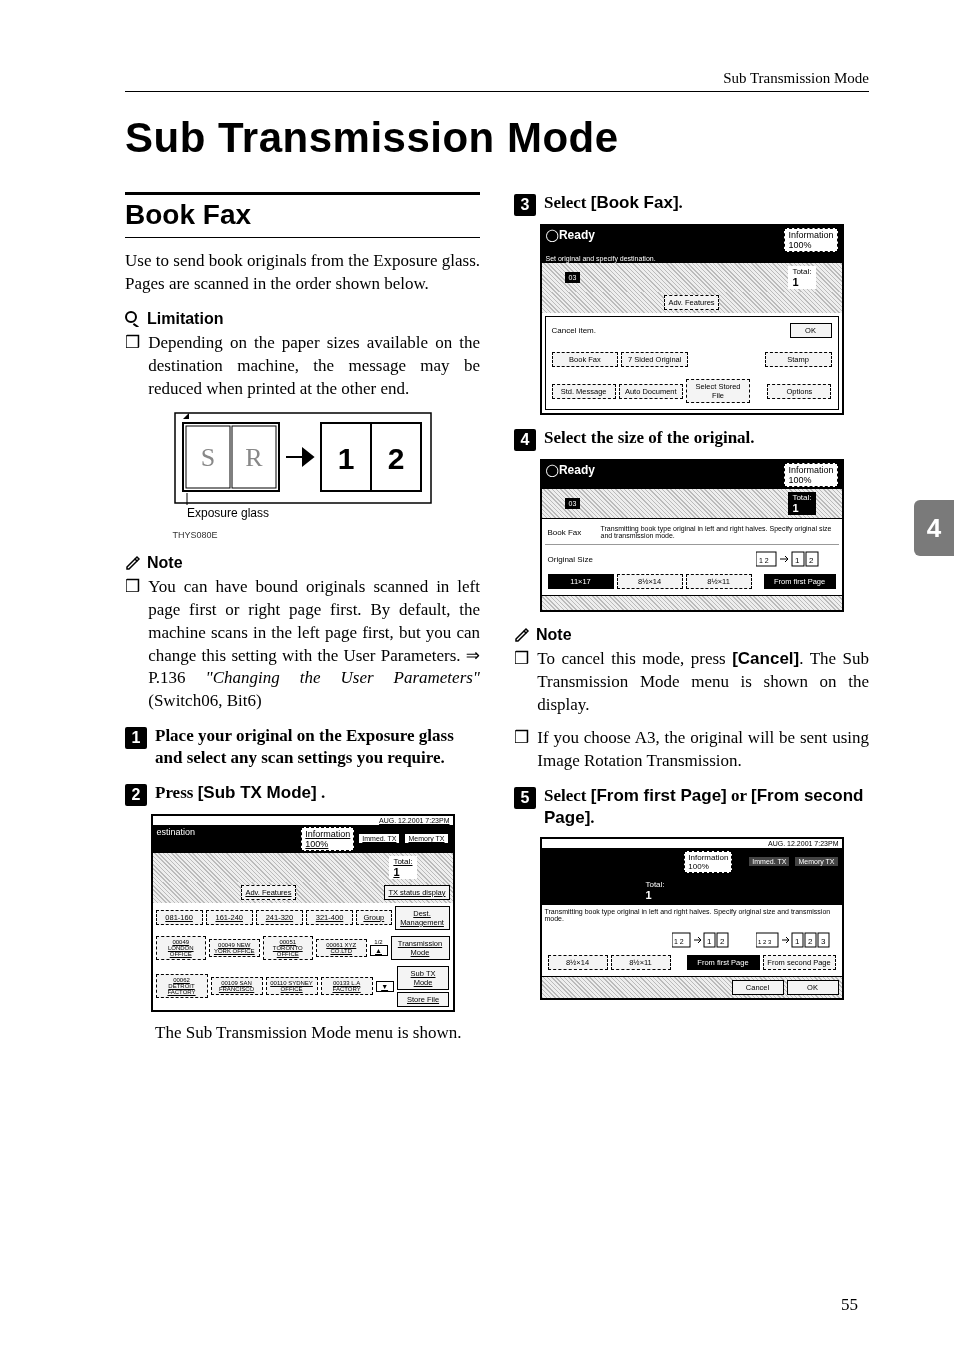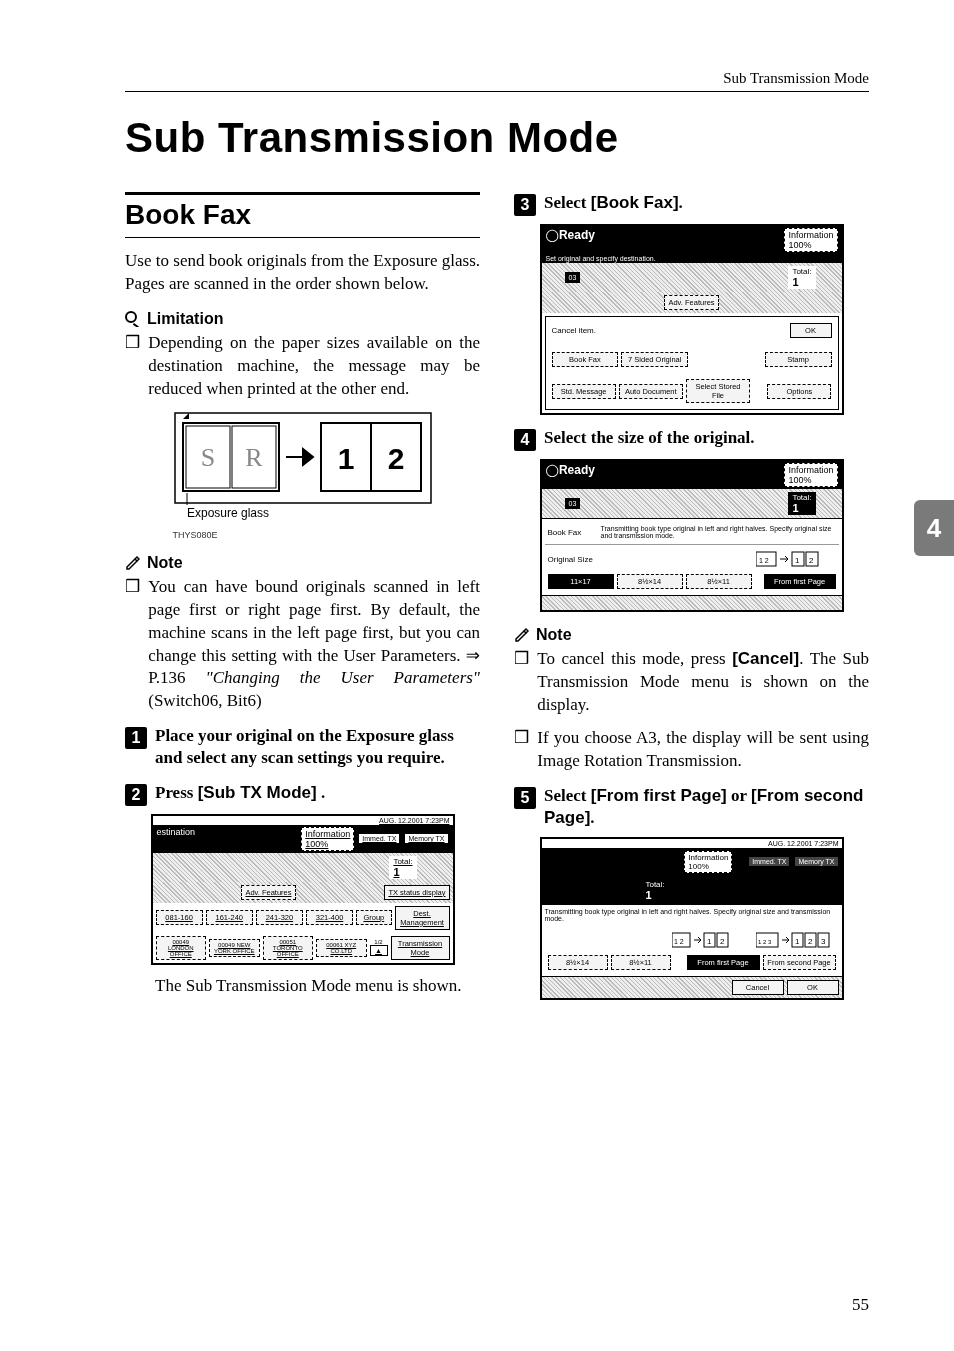--- a/index.html
+++ b/index.html
@@ -146,21 +146,21 @@
     font-size: 26px;
     display: flex;
     align-items: center;
     justify-content: center;
     border-top-left-radius: 6px;
     border-bottom-left-radius: 6px;
   }
   .page-num {
     position: absolute;
     bottom: 36px;
-    right: 85px;
+    right: 96px;
     font-size: 17px;
   }
   
   .ss {
     border: 2px solid #000;
     background: #fff;
     font-family: Arial, sans-serif;
     font-size: 8px;
     color: #000;
     position: relative;
@@ -292,20 +292,33 @@
       <div class="row">
         <span class="btn" style="flex:1;font-size:6px;">00049 LONDON OFFICE</span>
         <span class="btn" style="flex:1;font-size:6px;">00049 NEW YORK OFFICE</span>
         <span class="btn" style="flex:1;font-size:6px;">00051 TORONTO OFFICE</span>
         <span class="btn" style="flex:1;font-size:6px;">00061 XYZ CO.LTD</span>
         <span style="width:18px;text-align:center;">
           <div style="font-size:6px;">1/2</div>
           <div class="smallbox">▲</div>
         </span>
         <span class="btn solid" style="flex:1.2">Transmission Mode</span>
+      </div>
+      <div class="row">
+        <span class="btn" style="flex:1;font-size:6px;">00062 DETROIT FACTORY</span>
+        <span class="btn" style="flex:1;font-size:6px;">00109 SAN FRANCISCO</span>
+        <span class="btn" style="flex:1;font-size:6px;">00110 SYDNEY OFFICE</span>
+        <span class="btn" style="flex:1;font-size:6px;">00133 L.A FACTORY</span>
+        <span style="width:18px;text-align:center;">
+            <div class="smallbox">▼</div>
+          </span>
+        <span style="flex:1.2;display:flex;flex-direction:column;gap:2px;">
+          <span class="btn solid">Sub TX Mode</span>
+          <span class="btn solid">Store File</span>
+        </span>
       </div>
     </div>
 
     <p class="indent-para col-block">The Sub Transmission Mode menu is shown.</p>
 
     <div class="step-row col-block" style="break-before:column;">
       <span class="step-num">3</span>
       <span class="step-text">
         <span>Select </span><span class="ui-label">[Book Fax]</span><span>.</span>
       </span>
@@ -405,21 +418,21 @@
       <span class="subhead-title">Note</span>
     </div>
     <div class="bullet-item">
       <span class="bullet-mark">❒</span>
       <span>
         <span>To cancel this mode, press </span><span class="ui-label">[Cancel]</span><span>. The Sub Transmission Mode menu is shown on the display.</span>
       </span>
     </div>
     <div class="bullet-item">
       <span class="bullet-mark">❒</span>
-      <span>If you choose A3, the display will be sent using Image Rotation Transmission.</span>
+      <span>If you choose A3, the original will be sent using Image Rotation Transmission.</span>
     </div>
 
     <div class="step-row col-block">
       <span class="step-num">5</span>
       <span class="step-text">
         <span>Select </span><span class="ui-label">[From first Page]</span><span> or </span><span class="ui-label">[From second Page]</span><span>.</span>
       </span>
     </div>
 
     <div class="ss screenshot col-block" style="width:300px;">

